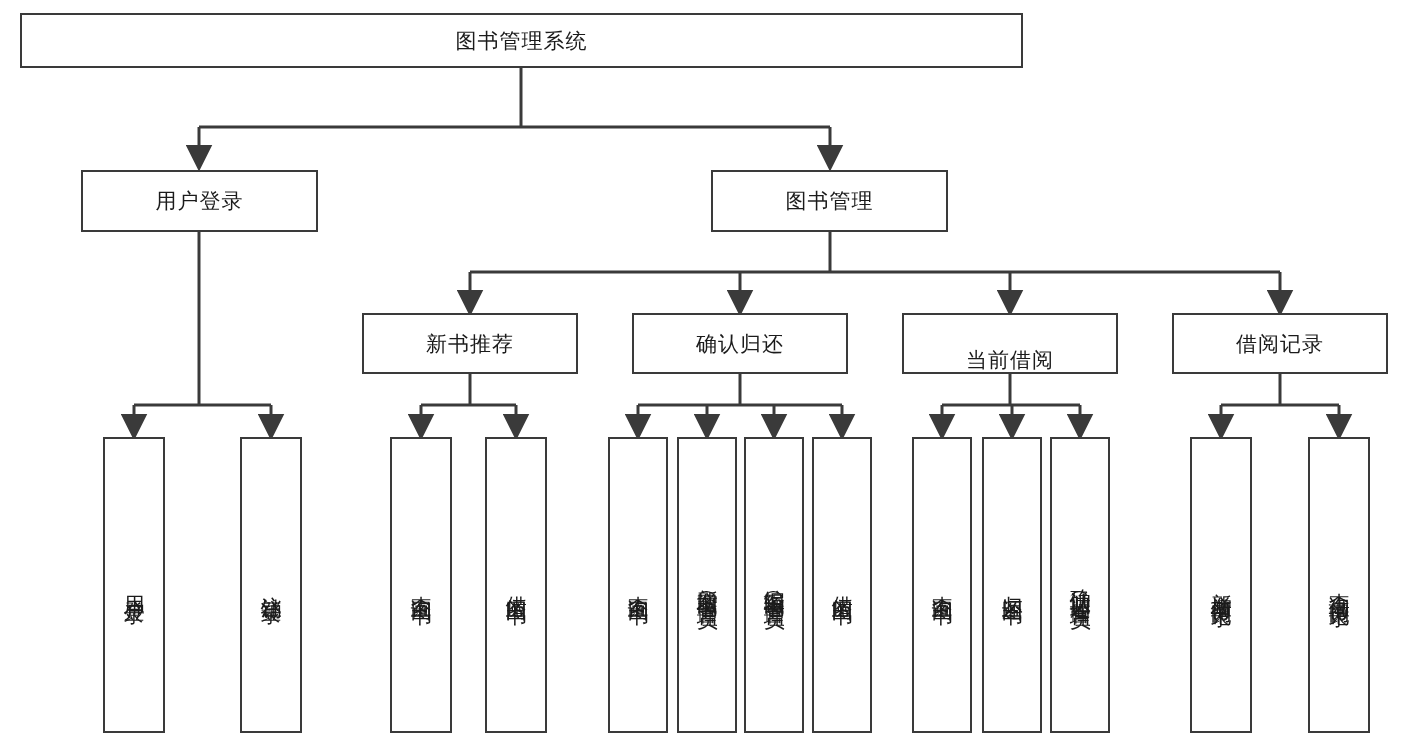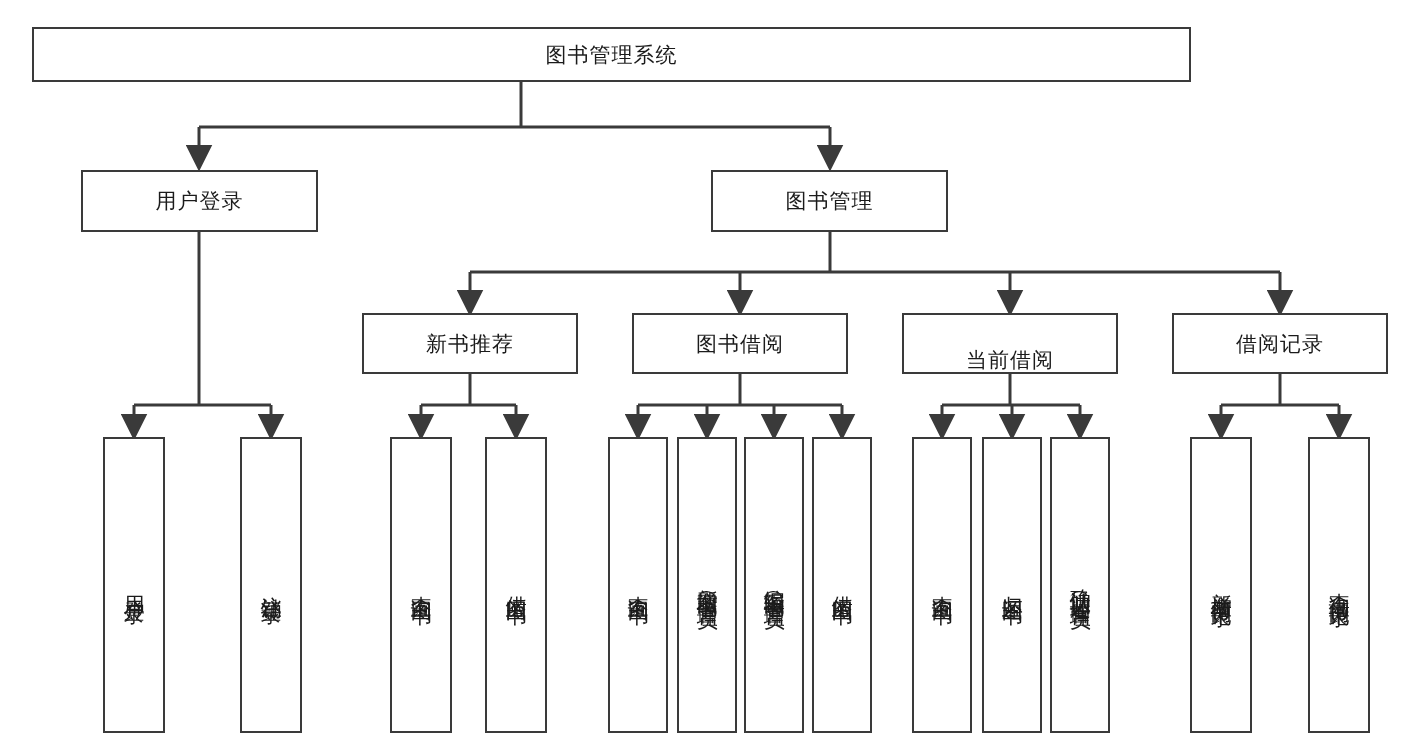--- a/index.html
+++ b/index.html
@@ -110,36 +110,36 @@
       <path d="M 1012 405 L 1012 427" marker-end="url(#arrow)"></path>
       <path d="M 1080 405 L 1080 427" marker-end="url(#arrow)"></path>
 
       <path d="M 1280 374 L 1280 405"></path>
       <path d="M 1221 405 L 1339 405"></path>
       <path d="M 1221 405 L 1221 427" marker-end="url(#arrow)"></path>
       <path d="M 1339 405 L 1339 427" marker-end="url(#arrow)"></path>
     </g>
   </svg>
 
-  <div class="node h" style="left:20px;top:27px;width:1159px;height:55px;margin-left:12px;">
+  <div class="node h" style="left:20px;top:13px;width:1003px;height:55px;">
     <span>图书管理系统</span>
   </div>
 
   <div class="node h" style="left:81px;top:170px;width:237px;height:62px;">
     <span>用户登录</span>
   </div>
   <div class="node h" style="left:362px;top:313px;width:216px;height:61px;">
     <span>新书推荐</span>
   </div>
 
   <div class="node h" style="left:711px;top:170px;width:237px;height:62px;">
     <span>图书管理</span>
   </div>
   <div class="node h" style="left:632px;top:313px;width:216px;height:61px;">
-    <span>图书借阅</span>
+    <span>确认归还</span>
   </div>
   <div class="node h" style="left:902px;top:313px;width:216px;height:61px;align-items:flex-end;">
     <span>当前借阅</span>
   </div>
   <div class="node h" style="left:1172px;top:313px;width:216px;height:61px;">
     <span>借阅记录</span>
   </div>
 
   <div class="node v" style="left:103px;top:437px;width:62px;height:296px;">
     <span class="vtext">用户登录</span>

